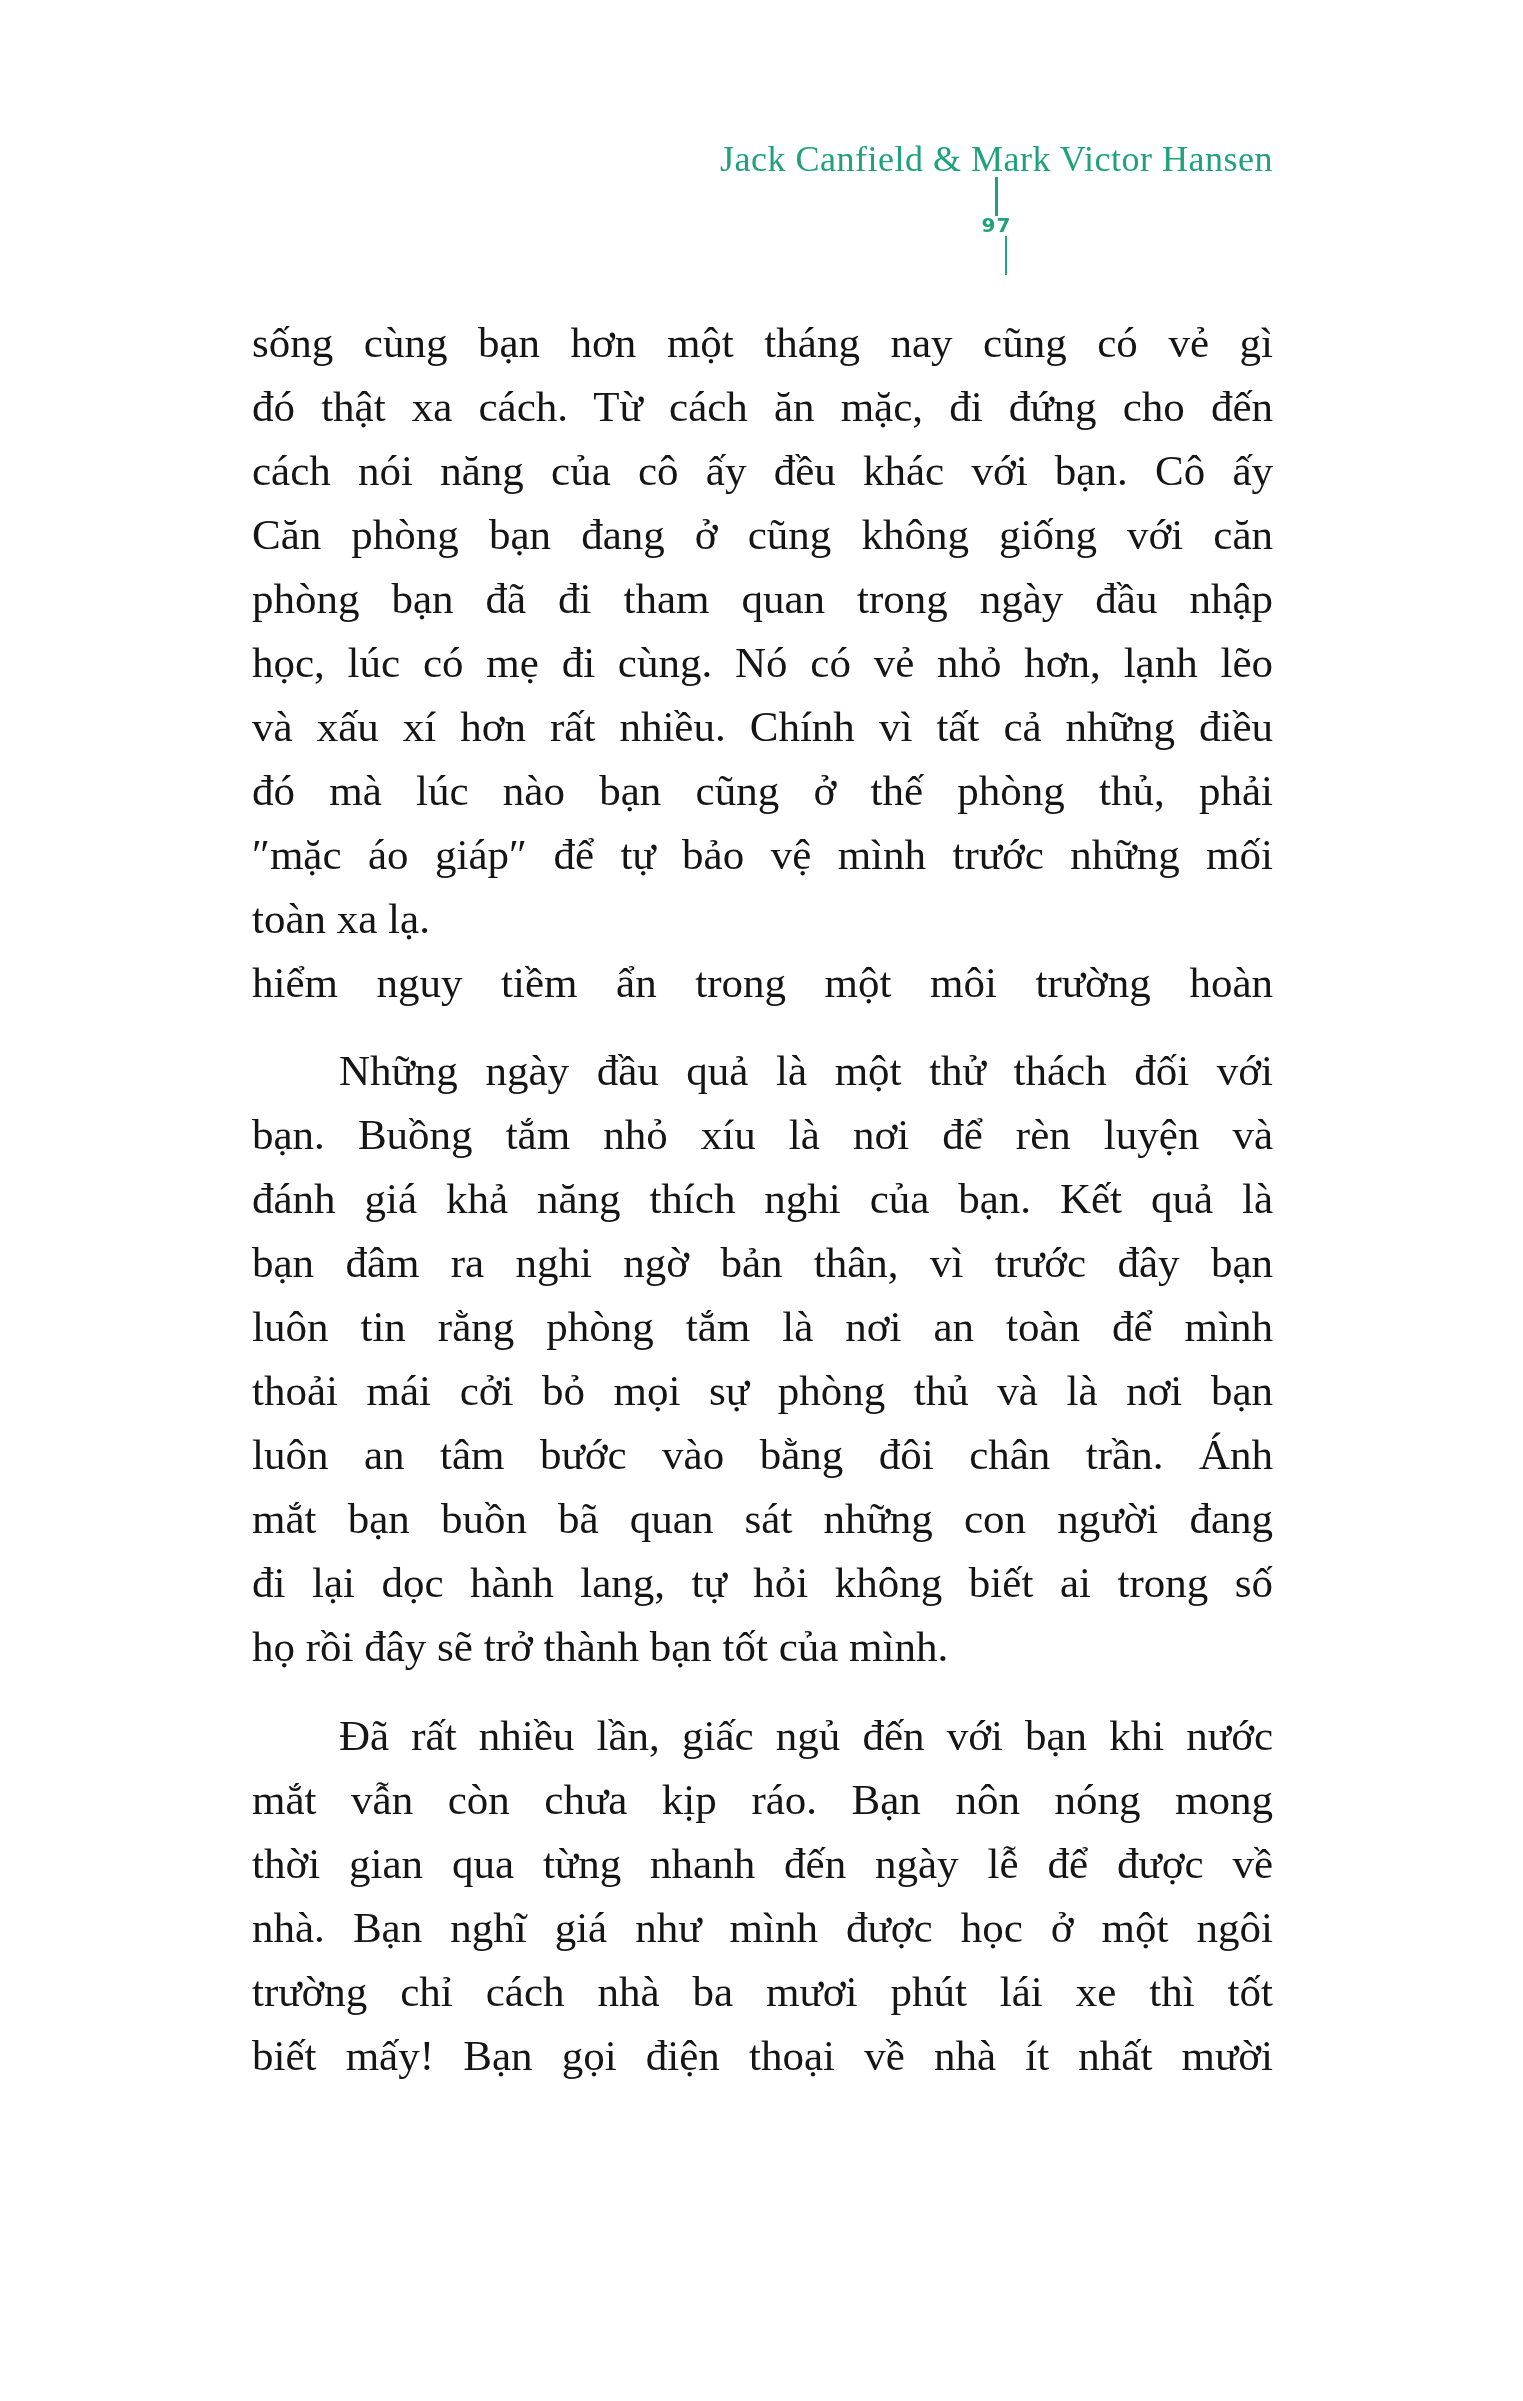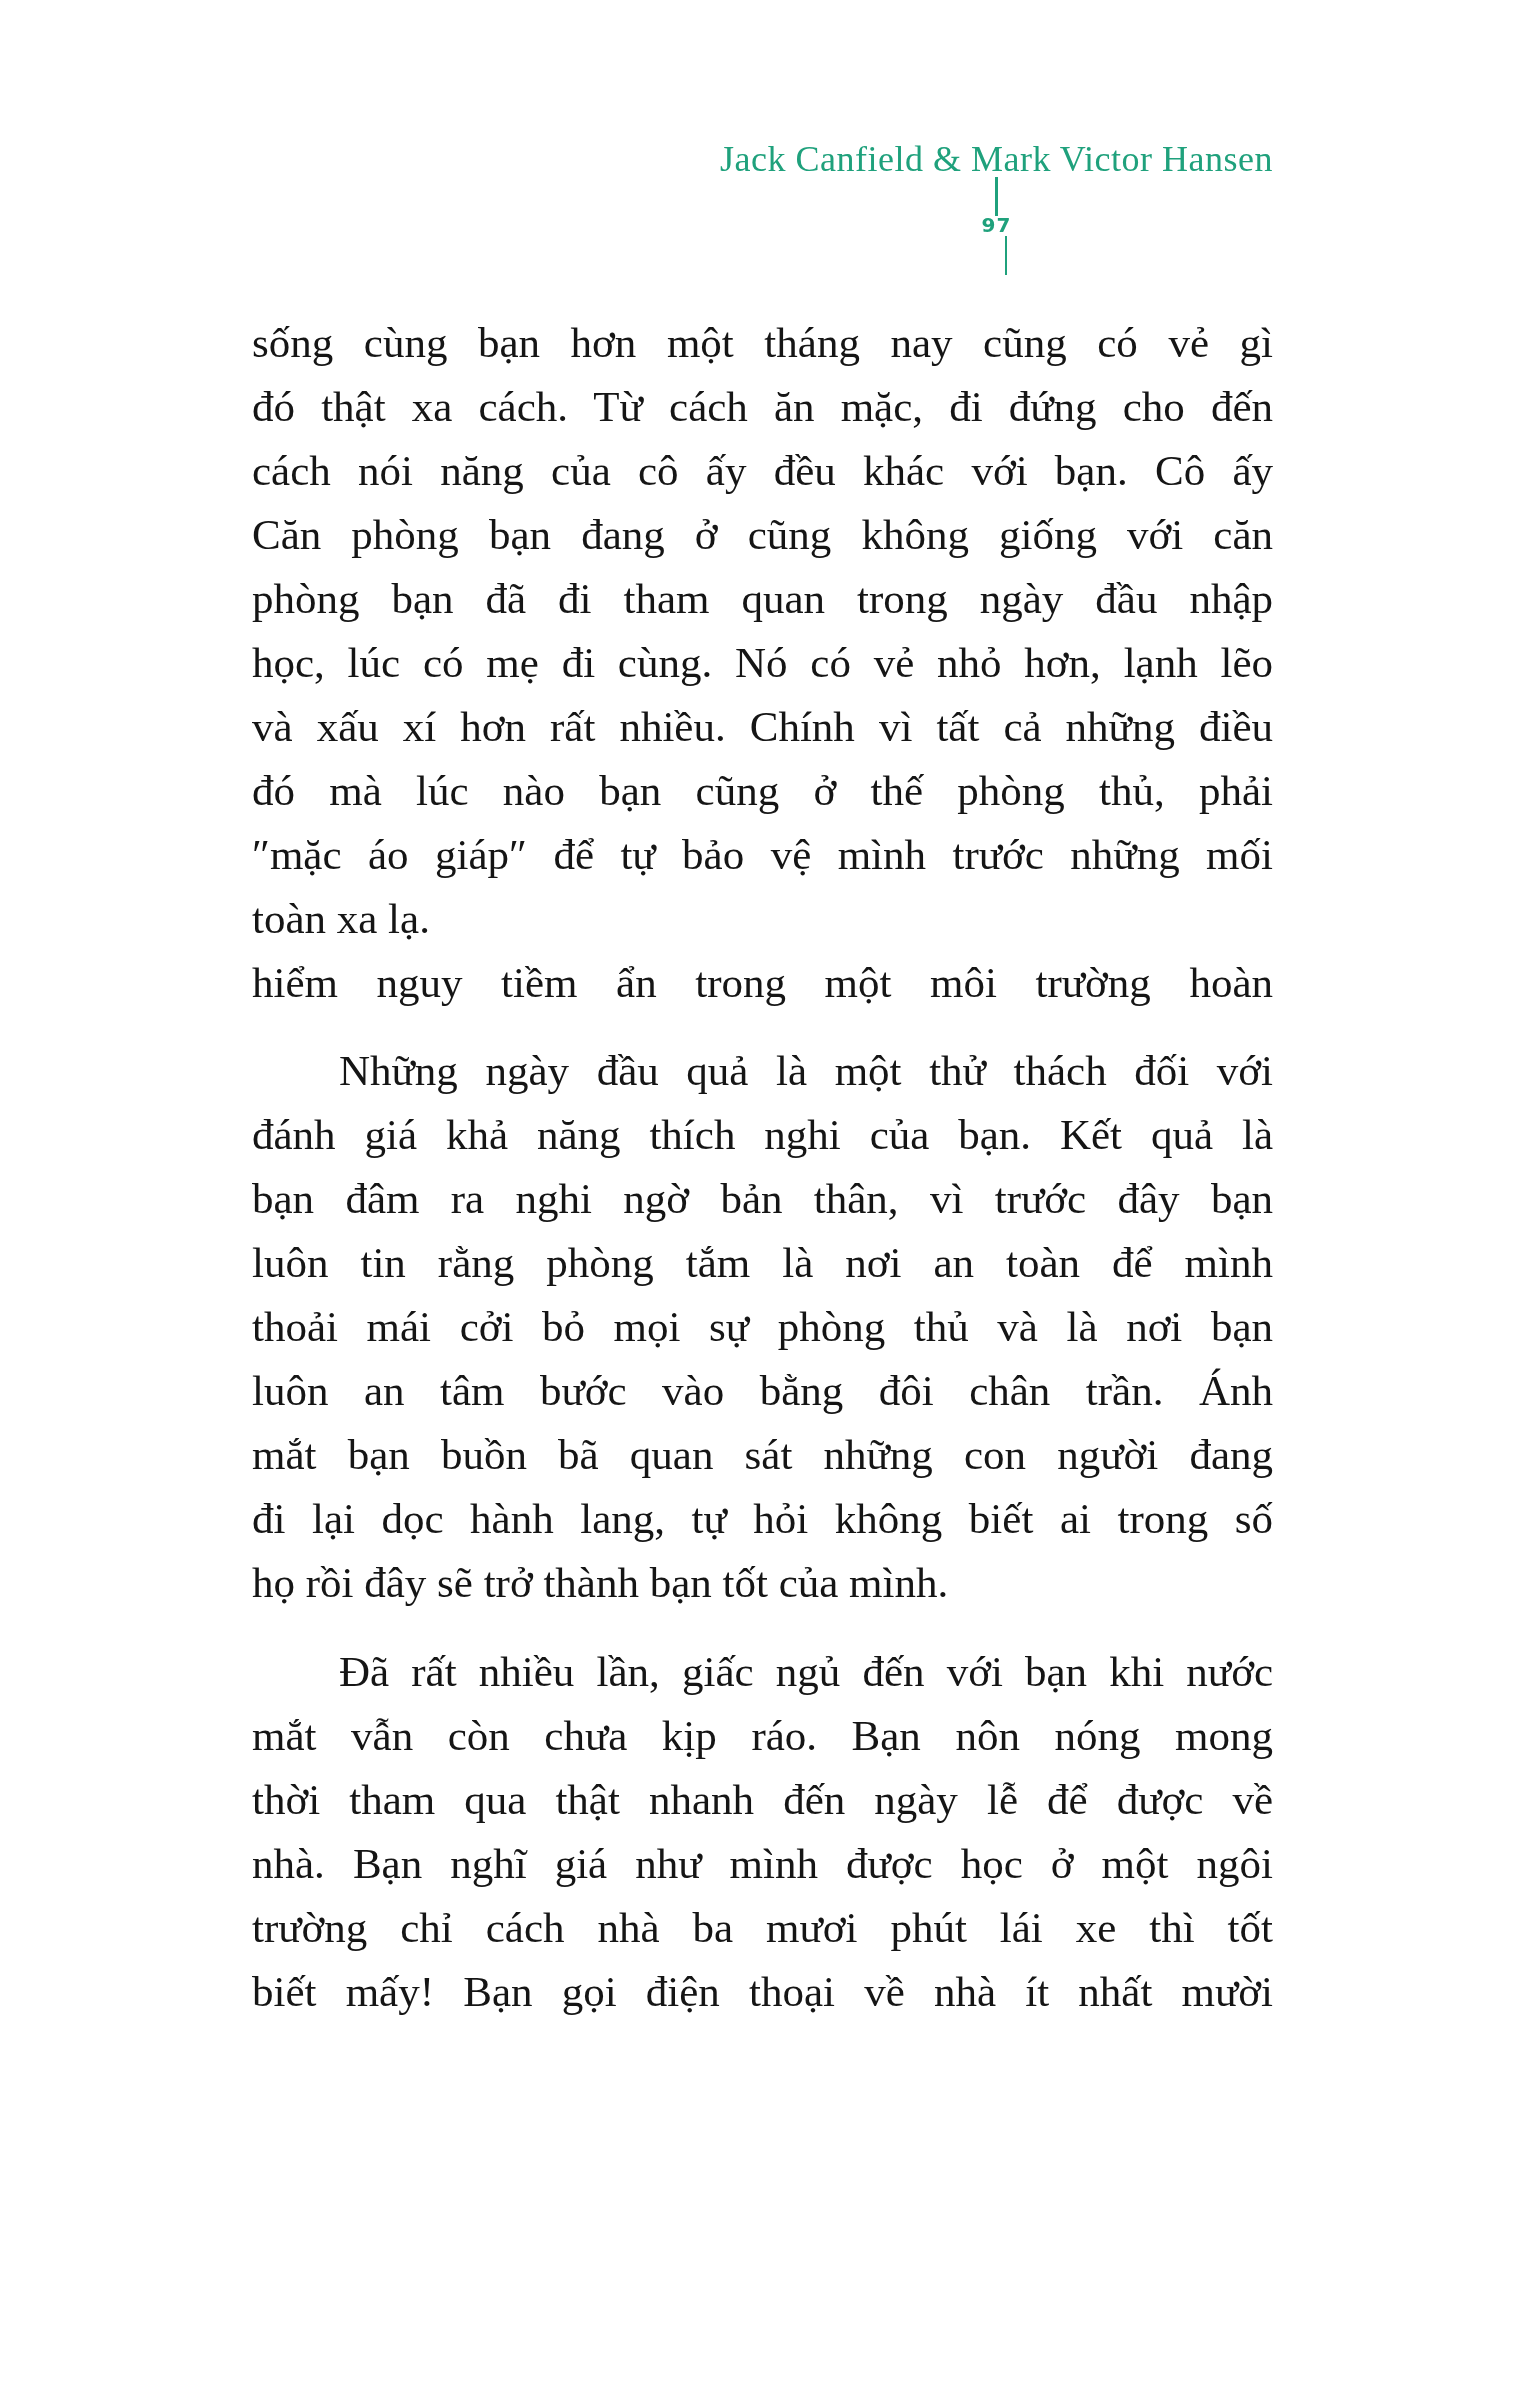--- a/index.html
+++ b/index.html
@@ -88,33 +88,34 @@
     <p class="line">học, lúc có mẹ đi cùng. Nó có vẻ nhỏ hơn, lạnh lẽo</p>
     <p class="line">và xấu xí hơn rất nhiều. Chính vì tất cả những điều</p>
     <p class="line">đó mà lúc nào bạn cũng ở thế phòng thủ, phải</p>
     <p class="line">″mặc áo giáp″ để tự bảo vệ mình trước những mối</p>
     <p class="line pend">toàn xa lạ.</p>
     <p class="line">hiểm nguy tiềm ẩn trong một môi trường hoàn</p>
   </div>
 
   <div class="para spaced">
     <p class="line indent">Những ngày đầu quả là một thử thách đối với</p>
+    <p class="line">bạn. Buồng tắm nhỏ xíu là nơi để rèn luyện và</p>
     <p class="line">đánh giá khả năng thích nghi của bạn. Kết quả là</p>
     <p class="line">bạn đâm ra nghi ngờ bản thân, vì trước đây bạn</p>
     <p class="line">luôn tin rằng phòng tắm là nơi an toàn để mình</p>
     <p class="line">thoải mái cởi bỏ mọi sự phòng thủ và là nơi bạn</p>
     <p class="line">luôn an tâm bước vào bằng đôi chân trần. Ánh</p>
     <p class="line">mắt bạn buồn bã quan sát những con người đang</p>
     <p class="line">đi lại dọc hành lang, tự hỏi không biết ai trong số</p>
     <p class="line pend">họ rồi đây sẽ trở thành bạn tốt của mình.</p>
   </div>
 
   <div class="para spaced">
     <p class="line indent">Đã rất nhiều lần, giấc ngủ đến với bạn khi nước</p>
     <p class="line">mắt vẫn còn chưa kịp ráo. Bạn nôn nóng mong</p>
-    <p class="line">thời tham qua thật nhanh đến ngày lễ để được về</p>
+    <p class="line">thời gian qua từng nhanh đến ngày lễ để được về</p>
     <p class="line">nhà. Bạn nghĩ giá như mình được học ở một ngôi</p>
     <p class="line">trường chỉ cách nhà ba mươi phút lái xe thì tốt</p>
     <p class="line">biết mấy! Bạn gọi điện thoại về nhà ít nhất mười</p>
   </div>
 
 </main>
 
 
 </body></html>

